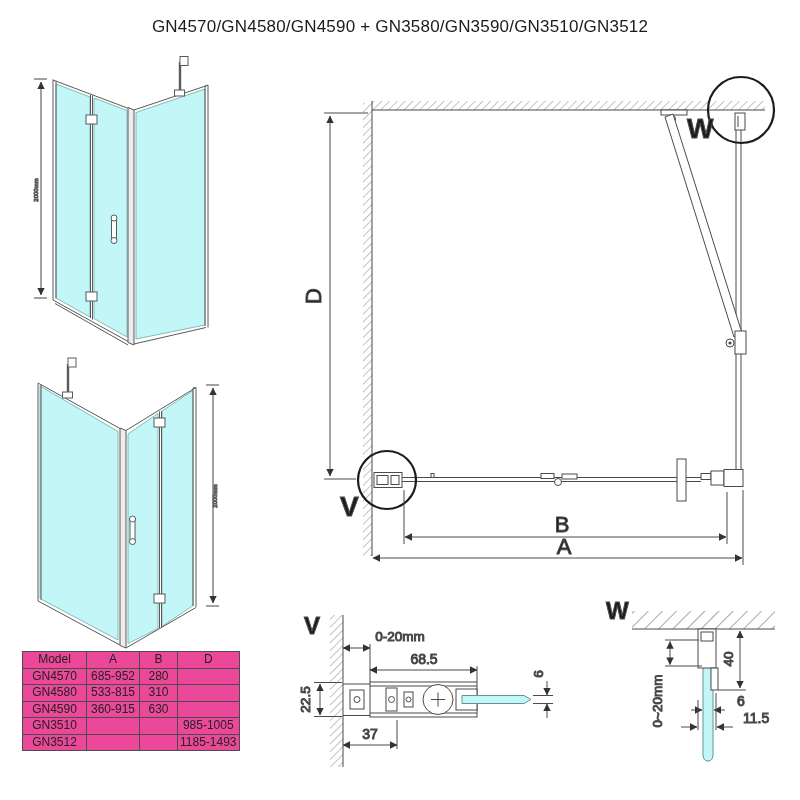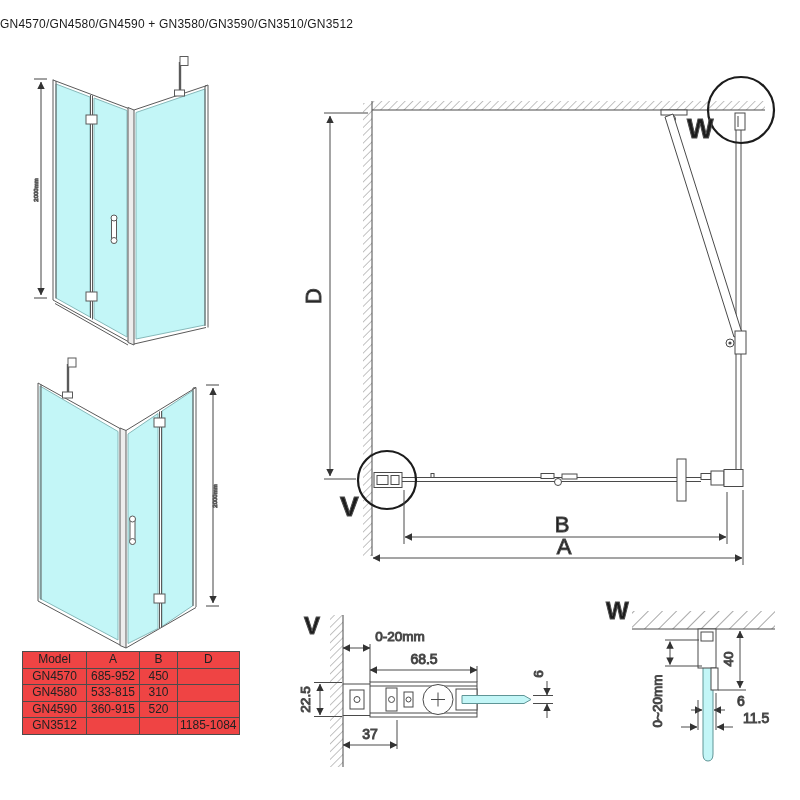--- a/index.html
+++ b/index.html
@@ -2,27 +2,27 @@
 <html><head>
 <meta charset="utf-8">
 <style>
   html,body { margin:0; padding:0; }
   body {
     width:800px; height:800px; position:relative; background:#ffffff;
     font-family:"Liberation Sans", sans-serif; overflow:hidden;
   }
   .sheet-title {
     position:absolute; top:17px; left:0; width:100%;
-    font-size:12px; color:#1b1b1b; letter-spacing:.2px;
+    text-align:center; font-size:17px; color:#1b1b1b; letter-spacing:.2px;
   }
   svg.drawing { position:absolute; left:0; top:0; }
   svg.drawing text { fill:#1c1c1c; }
   table.spec {
     position:absolute; left:22px; top:651px; border-collapse:collapse;
-    font-size:12px; color:#222; table-layout:fixed; background:#ef4444;padding-left:32px;
+    font-size:12px; color:#222; table-layout:fixed; background:#ec4899;padding-left:32px;
   }
   .spec th, .spec td {
     border:1px solid #4c4c4c; height:15.5px; line-height:15.5px;
     text-align:center; font-weight:400; padding:0 2px; white-space:nowrap; overflow:hidden;
   }
 </style>
 </head>
 <body>
 
 <div class="sheet-title">GN4570/GN4580/GN4590 + GN3580/GN3590/GN3510/GN3512</div>
@@ -264,35 +264,41 @@
       <th>Model</th>
       <th>A</th>
       <th>B</th>
       <th>D</th>
     </tr>
   </thead>
   <tbody>
       <tr>
         <td>GN4570</td>
         <td>685-952</td>
-        <td>450</td>
+        <td>280</td>
         <td></td>
       </tr>
       <tr>
         <td>GN4580</td>
         <td>533-815</td>
         <td>310</td>
         <td></td>
       </tr>
       <tr>
         <td>GN4590</td>
         <td>360-915</td>
-        <td>520</td>
-        <td></td>
+        <td>630</td>
+        <td></td>
+      </tr>
+      <tr>
+        <td>GN3510</td>
+        <td></td>
+        <td></td>
+        <td>985-1005</td>
       </tr>
       <tr>
         <td>GN3512</td>
         <td></td>
         <td></td>
-        <td>1185-1084</td>
+        <td>1185-1493</td>
       </tr>
     </tbody>
 </table>
 
 </body></html>

